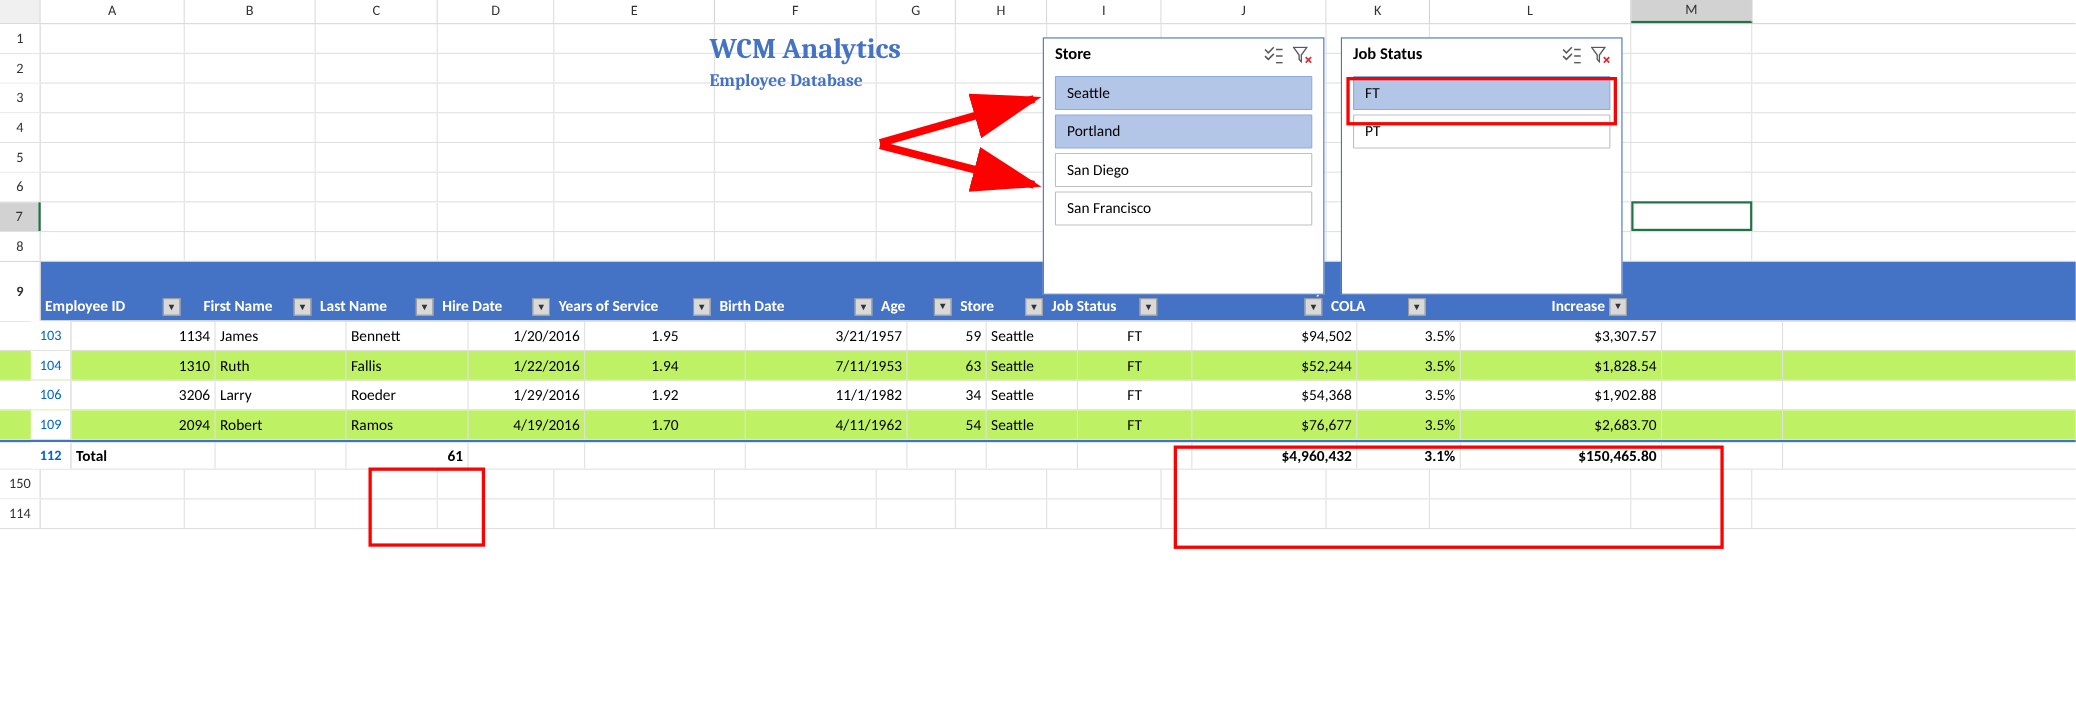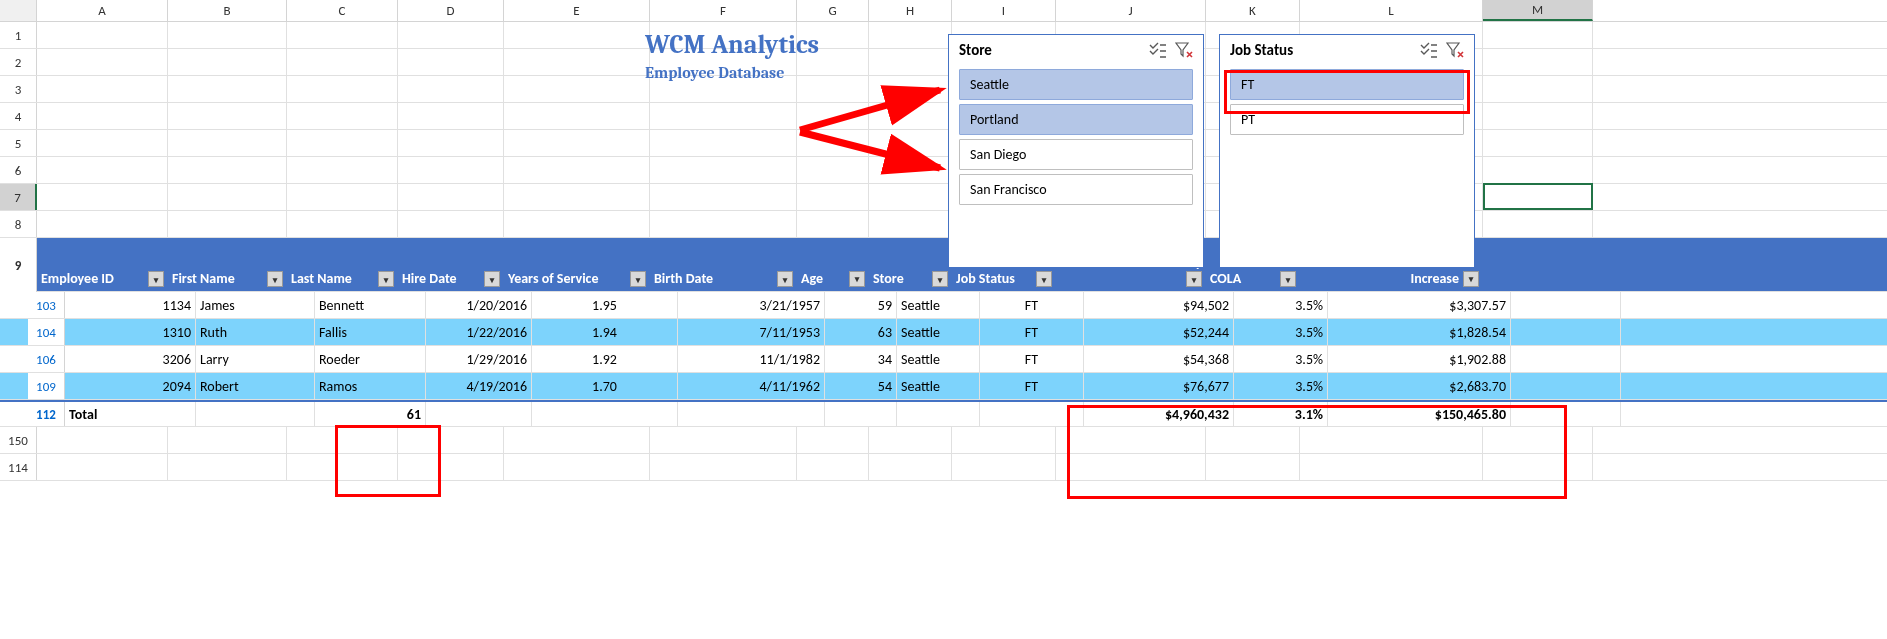--- a/index.html
+++ b/index.html
@@ -40,21 +40,21 @@
 
 .title-main { font-family: 'Cambria', serif; font-size: 26px; font-weight: bold; color: #4472c4; }
 .title-sub  { font-family: 'Cambria', serif; font-size: 16px; font-weight: bold; color: #4472c4; }
 
 
 .tblhead { background: #4472c4; color: #fff; font-weight: bold; height: 54px; }
 .tblhead .cell { border-right: none; align-items: flex-end; padding-bottom: 4px; }
 .drop { width: 16px; height: 16px; background: #d9d9d9; border: 1px solid #999; display: inline-flex; align-items: center; justify-content: center; margin-left: 4px; font-size: 9px; color: #333; }
 
 
-.band { background: #7dd3fc; }
+.band { background: #bef264; }
 .total-row { font-weight: bold; border-top: 2px solid #4472c4; }
 
 
 .slicer { position: absolute; background: #fff; border: 1px solid #4472c4; display: flex; flex-direction: column; font-size: 14px; }
 .slicer-hdr { display: flex; align-items: center; justify-content: space-between; padding: 6px 10px 10px 10px; }
 .slicer-hdr .t { font-weight: bold; font-size: 15px; }
 .slicer-icons { display: flex; gap: 8px; }
 .slicer-icon { width: 18px; height: 16px; display: inline-block; }
 .slicer-body { padding: 0 10px 10px 10px; display: flex; flex-direction: column; gap: 4px; }
 .slicer-item { border: 1px solid #bfbfbf; background: #fff; padding: 6px 10px; border-radius: 1px; cursor: pointer; }
@@ -224,21 +224,21 @@
       <div class="row tblhead" style="height: 54px;">
         <div class="row-header" style="height: 54px;">9</div>
         <div class="cell wA">
           <div style="display: flex; align-items: flex-end; width: 100%;">
             <span style="flex: 1 1 0%;">Employee ID</span>
             <span class="drop">▾</span>
           </div>
         </div>
         <div class="cell wB">
           <div style="display: flex; align-items: flex-end; width: 100%;">
-            <span style="flex: 1 1 0%;">First Name</span>
+            <span style="flex: 1 1 0%; margin-left: 13px;">First Name</span>
             <span class="drop">▾</span>
           </div>
         </div>
         <div class="cell wC">
           <div style="display: flex; align-items: flex-end; width: 100%;">
             <span style="flex: 1 1 0%;">Last Name</span>
             <span class="drop">▾</span>
           </div>
         </div>
         <div class="cell wD">

